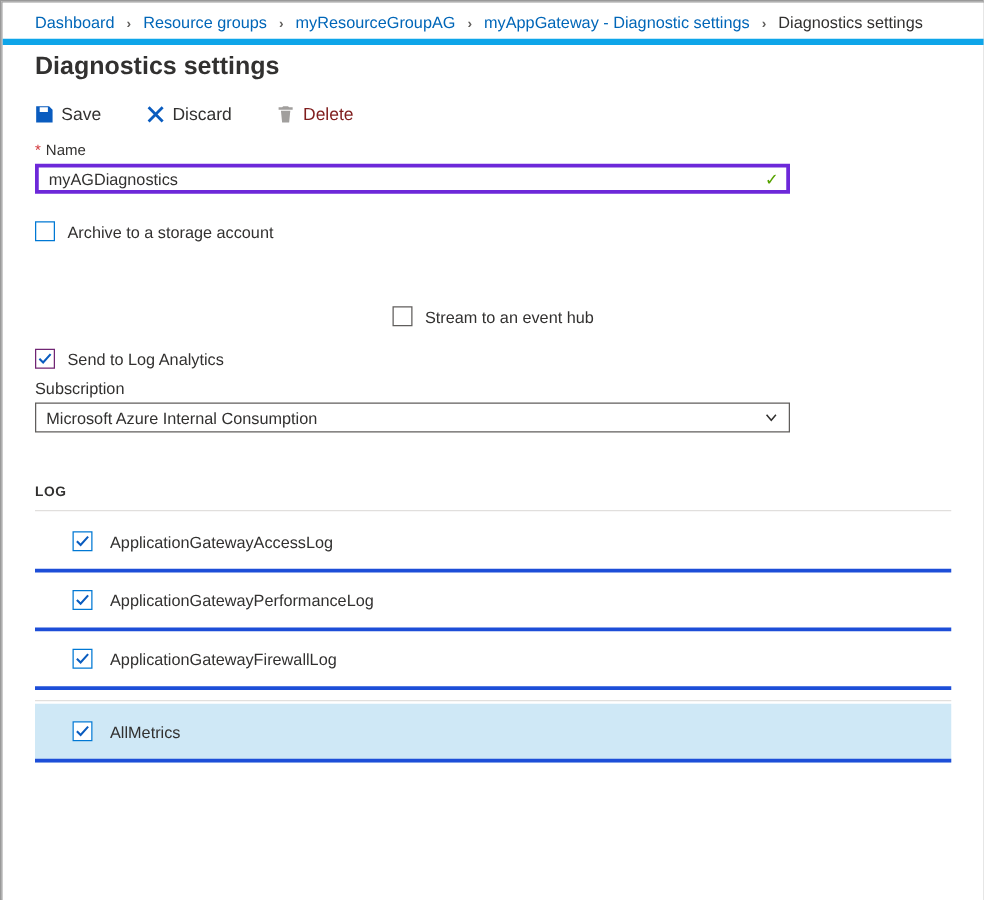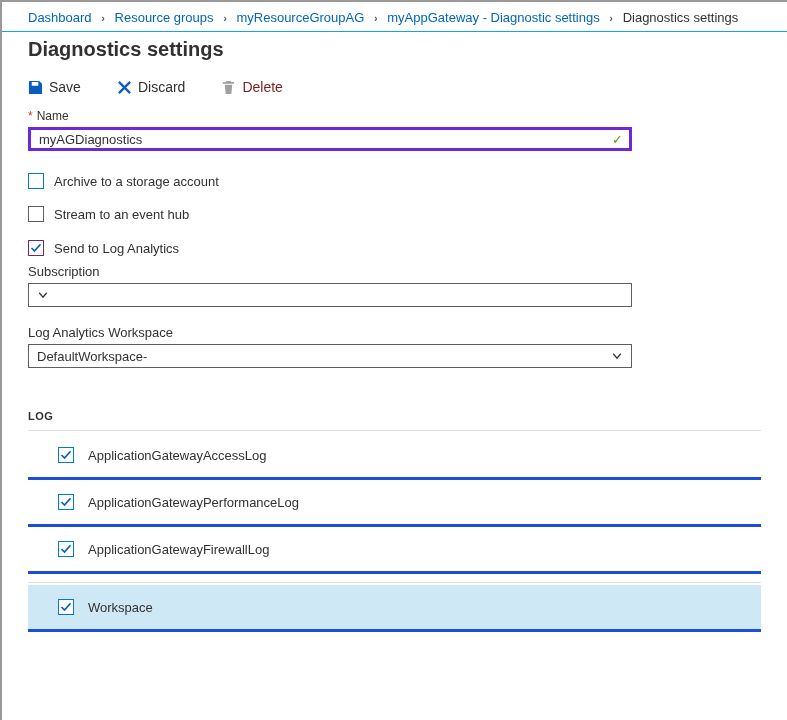--- a/index.html
+++ b/index.html
@@ -15,21 +15,21 @@
     border: 1px solid #999;
     overflow: hidden;
   }
   *, *:before, *:after { box-sizing: inherit; }
 
   
   .breadcrumb {
     padding: 8px 26px 6px 26px;
     font-size: 13px;
     color: #323130;
-    border-bottom: 1px solid #0ea5e9;
+    border-bottom: 5px solid #0ea5e9;
   }
   .breadcrumb a {
     color: #0066b8;
     text-decoration: none;
     cursor: pointer;
   }
   .breadcrumb .sep {
     color: #605e5c;
     font-weight: bold;
     padding: 0 6px;
@@ -223,52 +223,44 @@
   <div class="input-wrap">
     <input type="text" value="myAGDiagnostics" style="">
     <span class="valid-mark">✓</span>
   </div>
 
   <div class="checkbox-row" style="margin-top:22px;">
     <span class="checkbox-box accent"></span>
     <span>Archive to a storage account</span>
   </div>
 
-  <div class="checkbox-row" style="margin-top:17px;">
+  <div class="checkbox-row" style="margin-top:52px;justify-content:center;">
     <span class="checkbox-box"></span>
     <span>Stream to an event hub</span>
   </div>
 
   <div class="checkbox-row" style="">
     <span class="checkbox-box purple">
       <svg viewBox="0 0 16 16">
           <path class="tick" fill="none" stroke-width="2.2" d="M2 8l4 4 8-9"></path>
         </svg>
     </span>
     <span>Send to Log Analytics</span>
   </div>
 
   <div class="subsection">
     <div class="sub-label">Subscription</div>
     <div class="select-box">
+      <span>Microsoft Azure Internal Consumption</span>
       <svg viewBox="0 0 16 16">
           <path fill="none" stroke="#323130" stroke-width="1.6" d="M3 5l5 6 5-6"></path>
         </svg>
     </div>
   </div>
 
-  <div class="subsection" style="margin-top:18px;">
-    <div class="sub-label">Log Analytics Workspace</div>
-    <div class="select-box">
-      <span>DefaultWorkspace-</span>
-      <svg viewBox="0 0 16 16">
-          <path fill="none" stroke="#323130" stroke-width="1.6" d="M3 5l5 6 5-6"></path>
-        </svg>
-    </div>
-  </div>
 
   <div class="section-header">LOG</div>
   <hr class="divider-line">
   <div class="log-list">
     <div class="log-item">
       <span class="checkbox-box accent">
         <svg viewBox="0 0 16 16">
             <path class="tick" fill="none" stroke-width="2.2" d="M2 8l4 4 8-9"></path>
           </svg>
       </span>
@@ -293,17 +285,17 @@
   </div>
 
   <hr class="divider-line">
   <div class="log-list">
     <div class="log-item selected">
       <span class="checkbox-box accent">
         <svg viewBox="0 0 16 16">
             <path class="tick" fill="none" stroke-width="2.2" d="M2 8l4 4 8-9"></path>
           </svg>
       </span>
-      <span>Workspace</span>
+      <span>AllMetrics</span>
     </div>
   </div>
 
 </div>
 
 </body></html>

